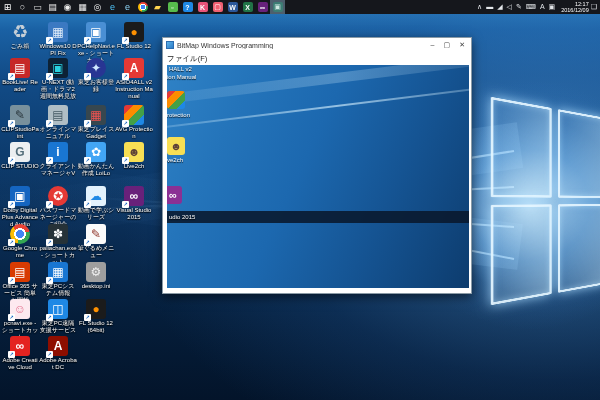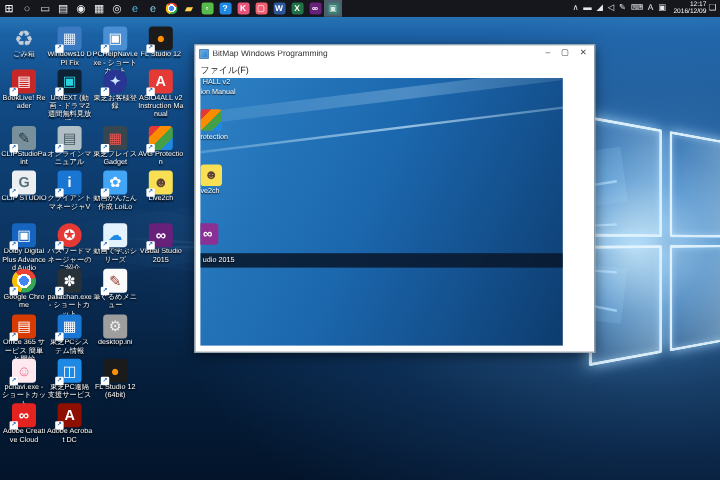--- a/index.html
+++ b/index.html
@@ -57,21 +57,21 @@
   .ig.big{font-size:18px;background:none !important;}
   .ig.chrome{border-radius:50%;
     background:radial-gradient(circle at 50% 50%, #4285f4 0 4px, #fff 4px 6px, rgba(255,255,255,0) 6px),
       conic-gradient(from -45deg,#ea4335 0 120deg,#4285f4 120deg 122deg,#34a853 122deg 240deg,#fbbc05 240deg 360deg) !important;}
   .sc{position:absolute;left:-2px;bottom:-2px;width:7px;height:7px;background:#fff;color:#1565c0;
     font-size:5px;line-height:7px;border-radius:1px;font-weight:bold;text-align:center;}
   .ilbl{color:#fff;font-size:6px;line-height:7px;text-shadow:0 1px 1px #000,0 0 2px #000;
     word-break:break-all;max-height:21px;overflow:hidden;}
 
   
-  .win{position:absolute;left:162px;top:37px;width:334px;height:257px;background:#fff;
+  .win{position:absolute;left:162px;top:37px;width:310px;height:257px;background:#fff;
     border:1px solid #8a9aa6;box-shadow:0 3px 10px rgba(0,0,0,.55);z-index:40;box-sizing:border-box;}
   .titlebar{position:absolute;left:0;top:0;right:0;height:14px;background:#fff;
     display:flex;align-items:center;padding:0 3px;cursor:default;}
   .wicon{width:8px;height:8px;border:1px solid #2b6cb0;background:linear-gradient(135deg,#5fb3e8,#2b7cc9);
     margin-right:3px;box-sizing:border-box;}
   .wtitle{flex:1;font-size:7px;color:#333;white-space:nowrap;overflow:hidden;}
   .wbtns{display:flex;gap:9px;padding-right:3px;}
   .wbtn{font-size:7px;color:#444;cursor:pointer;line-height:14px;}
   .menubar{position:absolute;left:0;top:14px;right:0;height:13px;background:#fff;
     display:flex;align-items:center;padding-left:4px;}

